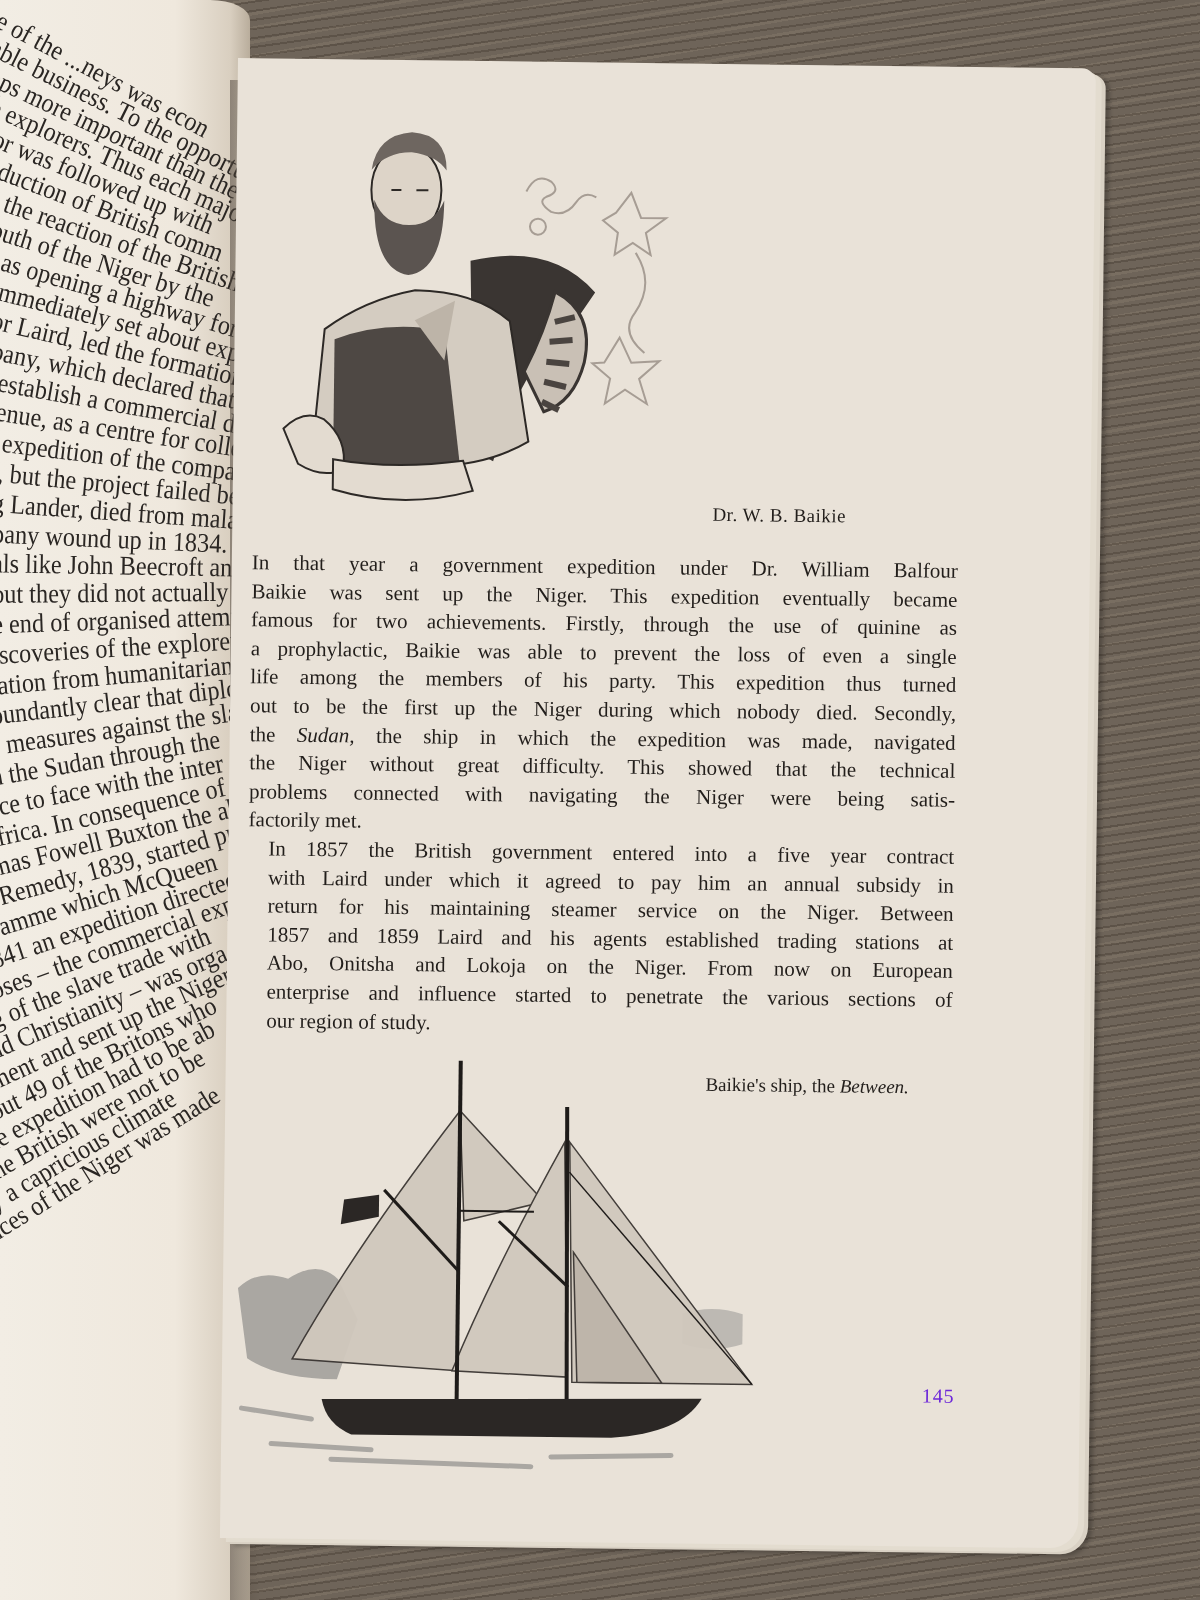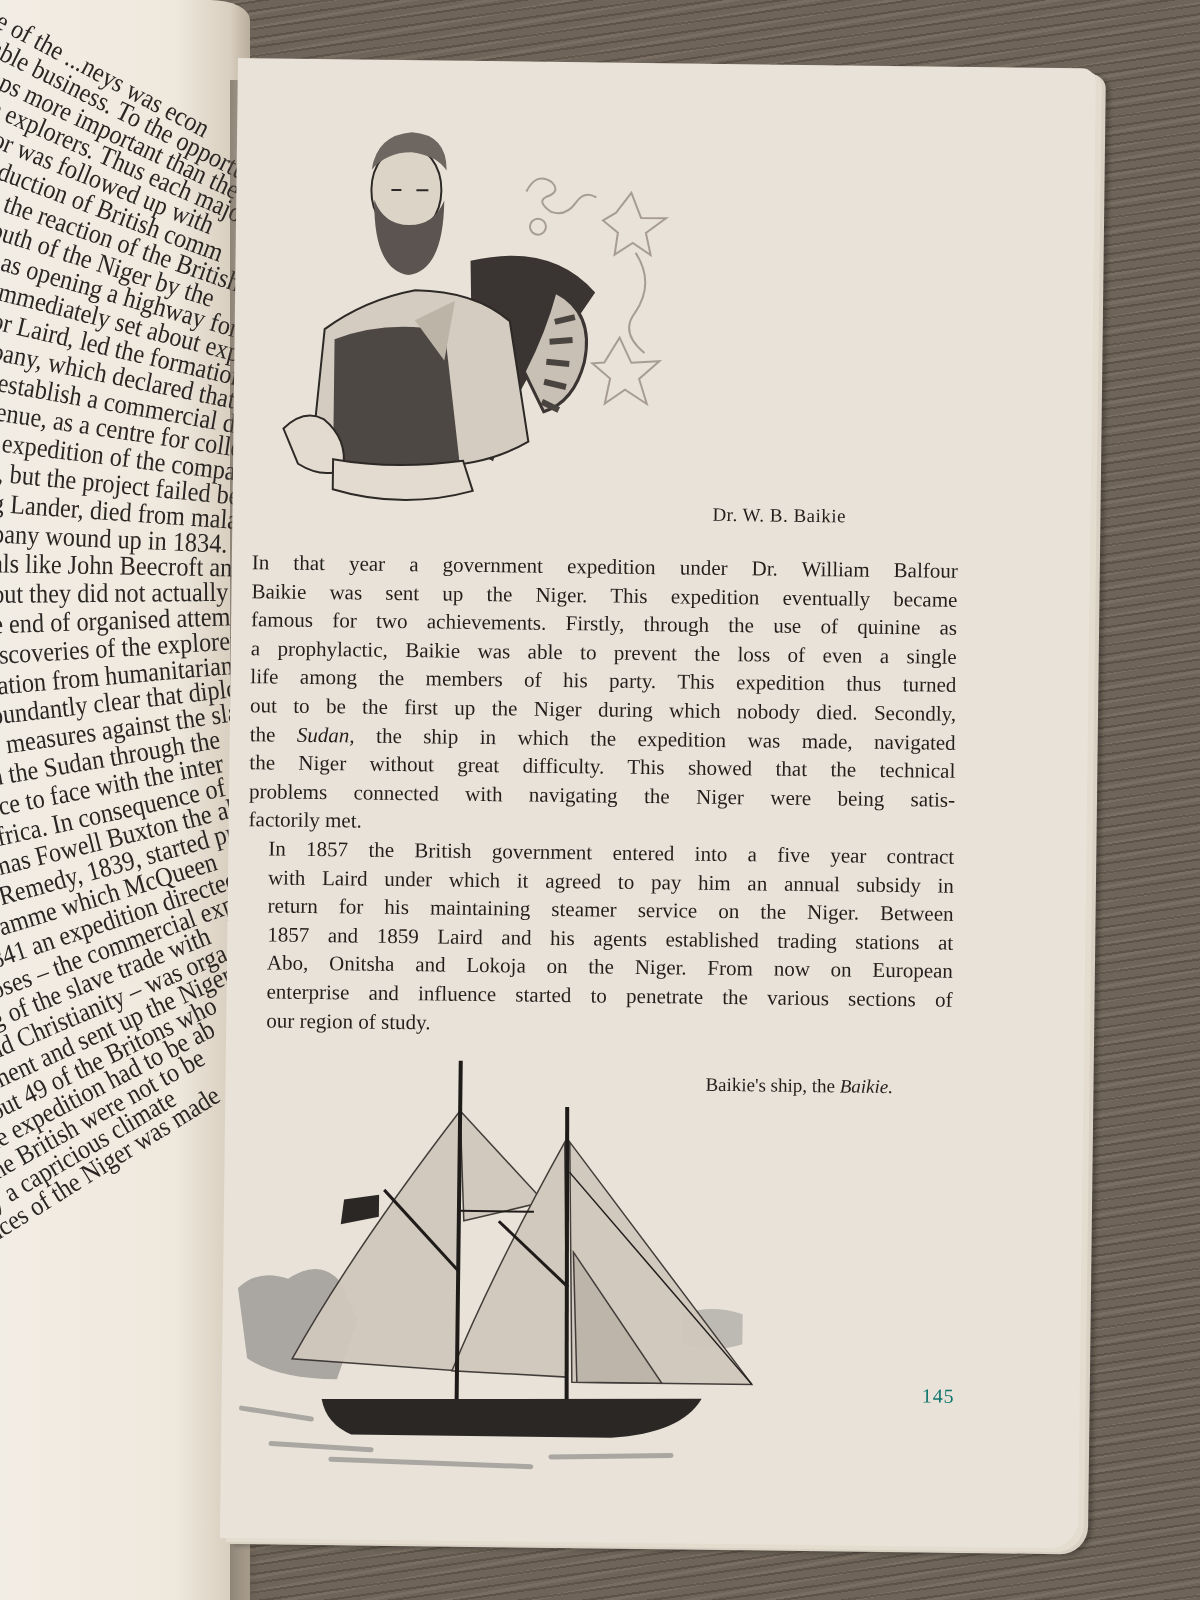--- a/index.html
+++ b/index.html
@@ -49,21 +49,21 @@
   }
   .body-text p { margin: 0; }
   .body-text p.indent { text-indent: 20px; }
   .body-text .line { display: block; text-align: justify; text-align-last: justify; white-space: nowrap; }
   .body-text .line.last { text-align-last: left; }
   .caption-2 {
     position: absolute; left: 470px; top: 1010px; font-size: 19px; color: #221e1b;
   }
   .ship { position: absolute; left: 0px; top: 990px; width: 540px; height: 440px; }
   .page-num {
-    position: absolute; left: 690px; top: 1318px; font-size: 20px; color: #0f766e; letter-spacing: 1px;
+    position: absolute; left: 690px; top: 1318px; font-size: 20px; color: #6d28d9; letter-spacing: 1px;
   }
   i { font-style: italic; }
 </style>
 </head>
 <body>
 
 <div class="left-page">
   <div class="left-lines" id="left-lines">
       <div class="left-line" style="transform: rotate(28deg) scaleX(0.9);">ure of the ...neys was econ</div>
       <div class="left-line" style="transform: rotate(26.5deg) scaleX(0.9);">itable business. To the opportu</div>
@@ -166,21 +166,21 @@
           <span class="line">with Laird under which it agreed to pay him an annual subsidy in</span>
           <span class="line">return for his maintaining steamer service on the Niger. Between</span>
           <span class="line">1857 and 1859 Laird and his agents established trading stations at</span>
           <span class="line">Abo, Onitsha and Lokoja on the Niger. From now on European</span>
           <span class="line">enterprise and influence started to penetrate the various sections of</span>
           <span class="line last">our region of study.</span>
         </p>
     </div>
 
     <div class="caption-2">
-      <span>Baikie's ship, the </span><i>Baikie.</i>
+      <span>Baikie's ship, the </span><i>Between.</i>
     </div>
 
     <svg class="ship" viewBox="0 0 540 440">
 
       <path d="M5 240 q20 -20 50 -10 q30 -20 50 0 l20 40 l-20 60 q-60 0 -90 -20 z" fill="#777" opacity="0.55"></path>
       <path d="M450 260 q30 -10 60 0 l0 30 q-30 10 -60 0 z" fill="#888" opacity="0.45"></path>
 
       <g fill="#d0c8bd" stroke="#3a3532" stroke-width="1.5" opacity="0.95">
         <path d="M225 60 L225 320 L60 310 Q120 200 225 60 z"></path>
         <path d="M225 60 L310 150 L230 170 z"></path>

